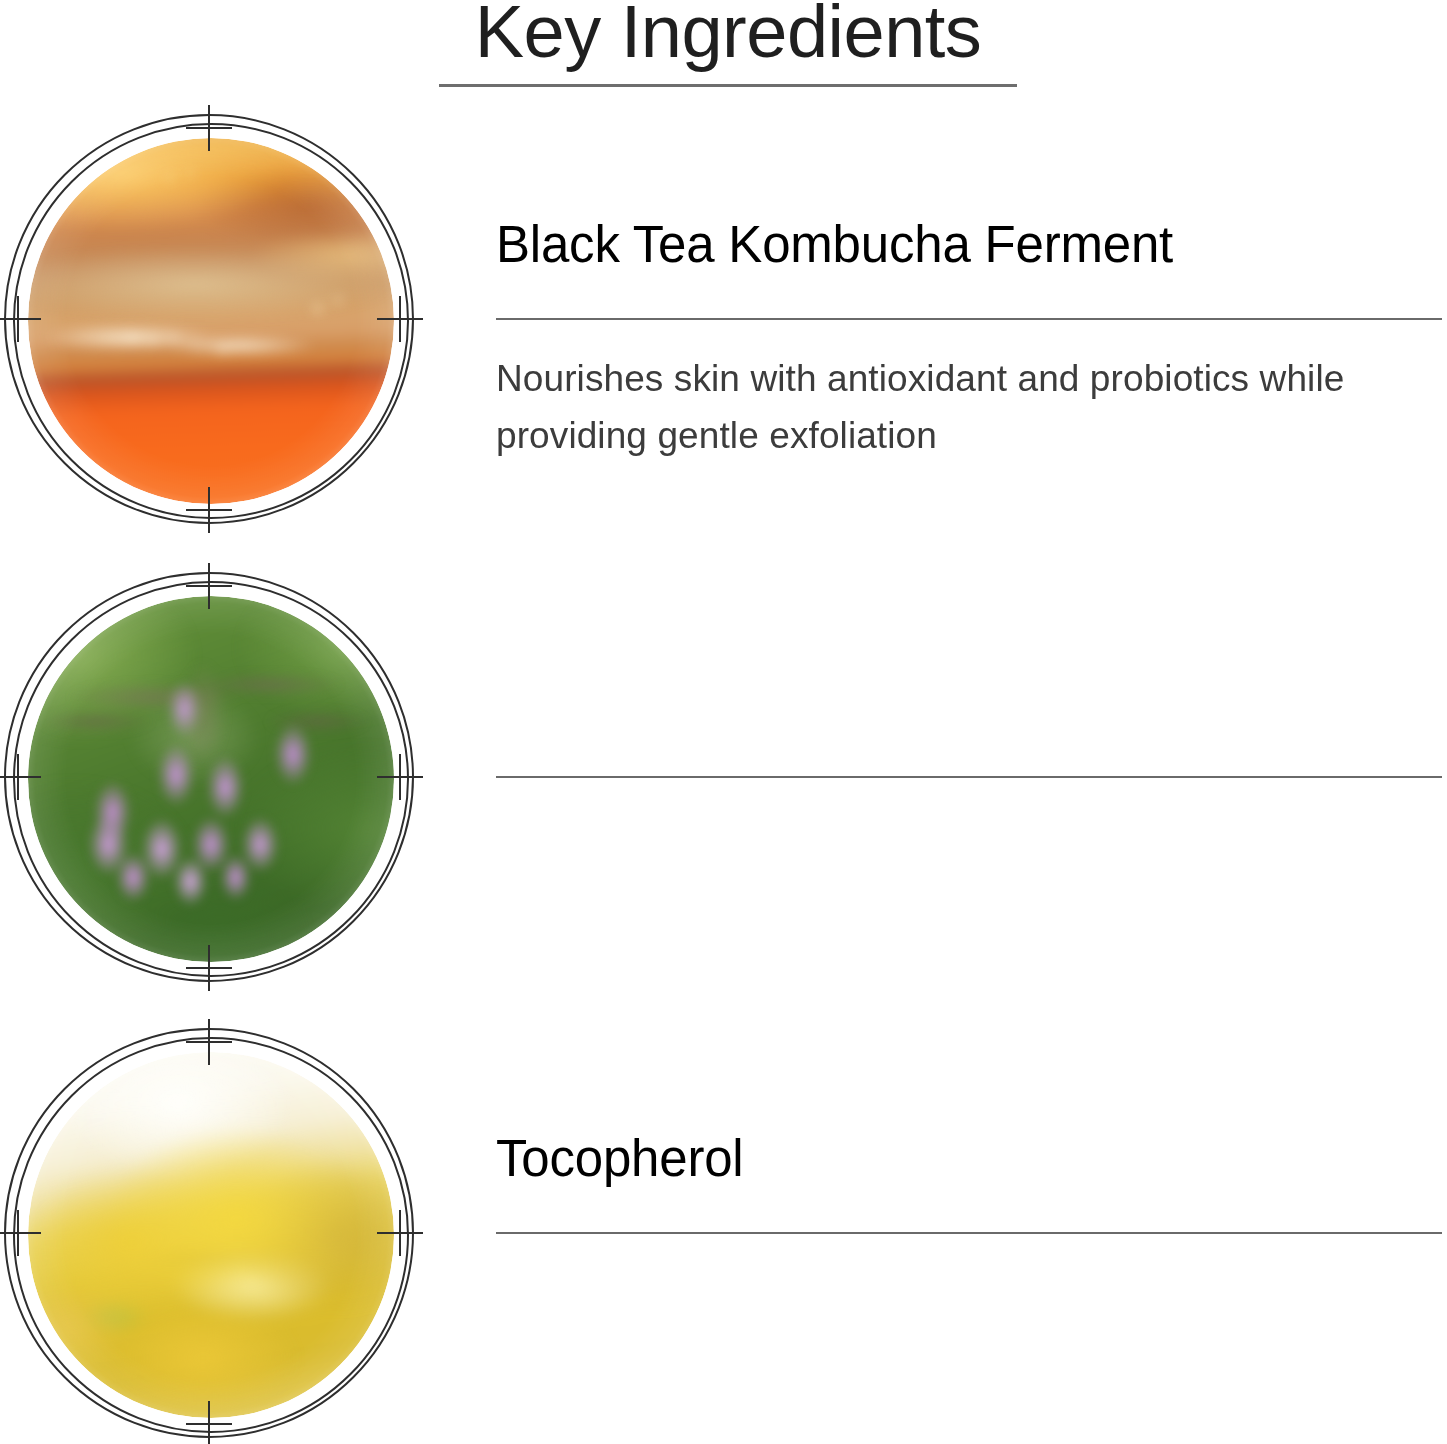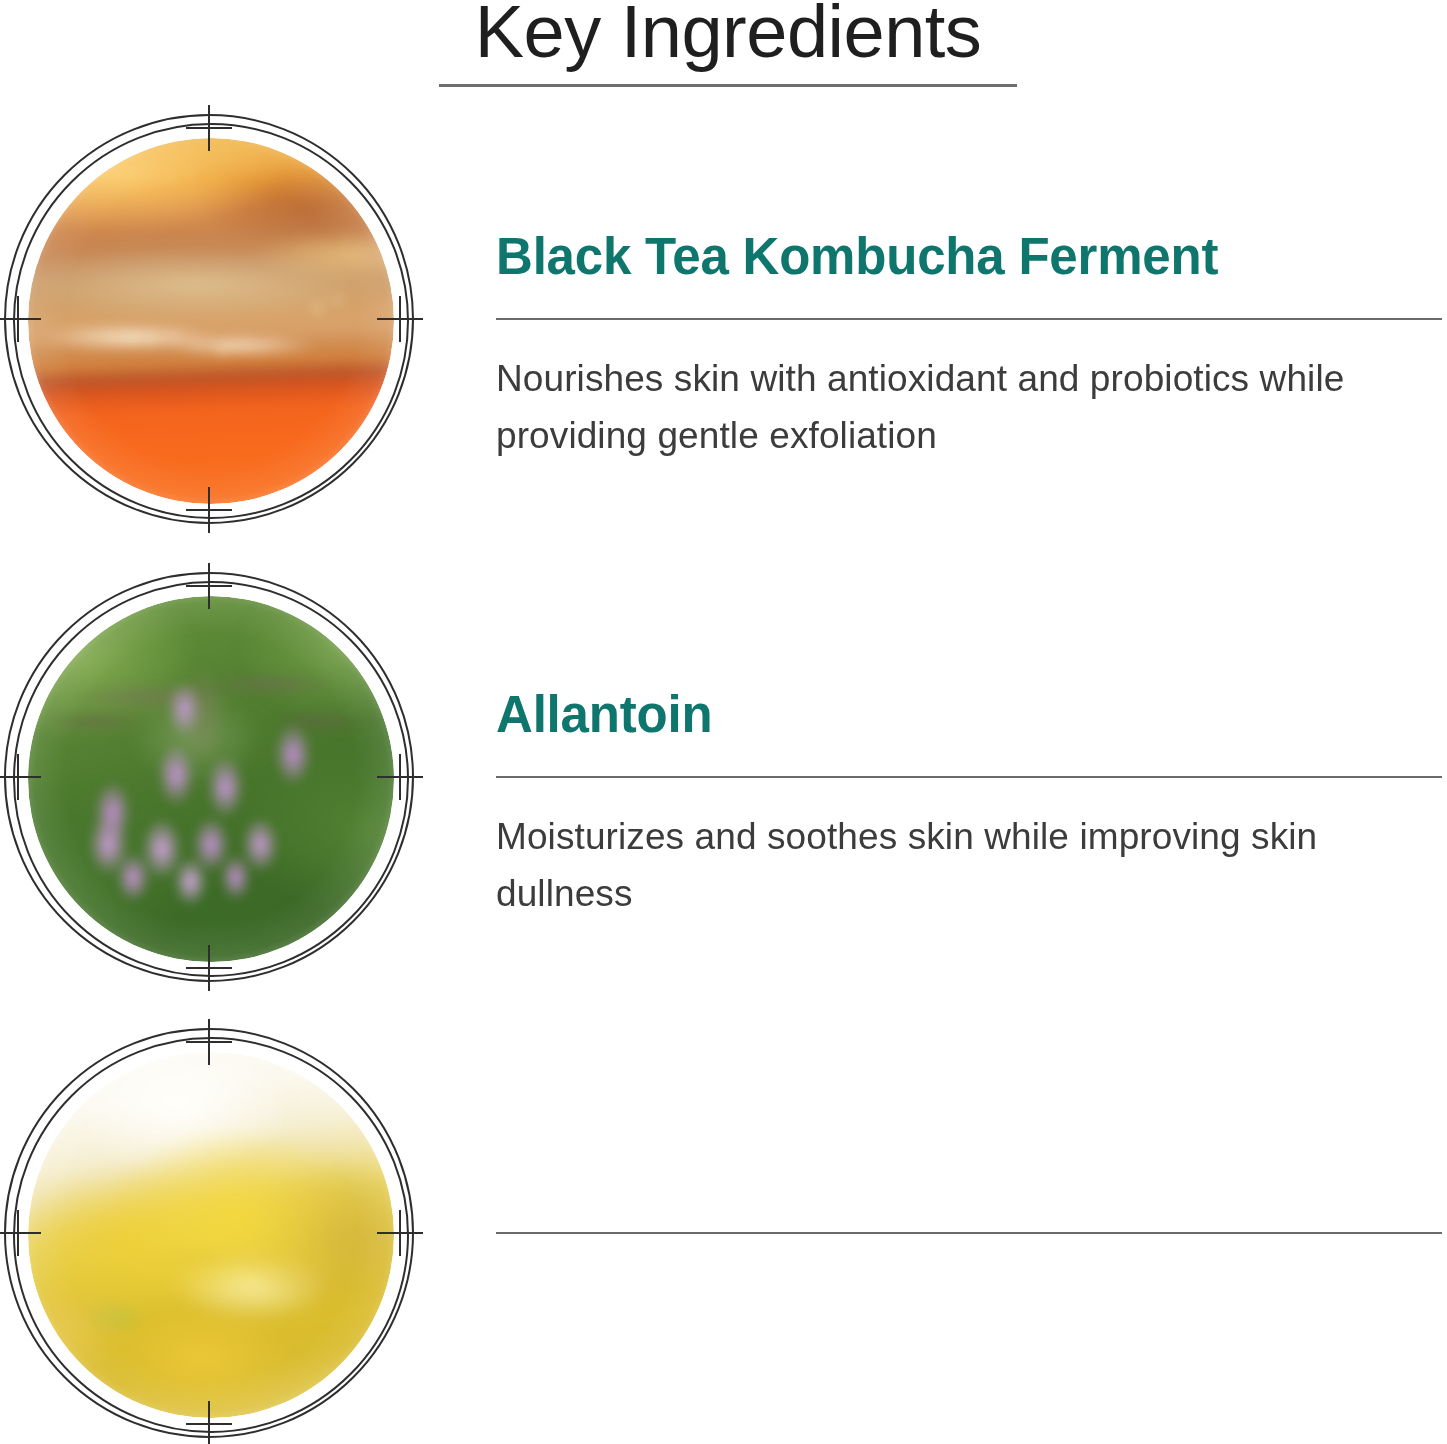--- a/index.html
+++ b/index.html
@@ -230,26 +230,26 @@
   .text-col {
     position: absolute;
     left: 496px;
     top: 0;
     width: 946px;
     height: 420px;
   }
   .ingredient-name {
     position: absolute;
     left: 0;
-    top: 116px;
+    top: 104px;
     width: 946px;
     font-size: 51px;
-    font-weight: 700;
+    font-weight: 400;
     letter-spacing: -0.2px;
-    color: #0f766e;
+    color: #000000;
     line-height: 62px;
     white-space: nowrap;
   }
   .name-rule {
     position: absolute;
     left: 0;
     top: 208px;
     width: 946px;
     height: 2px;
     background: #6a6a6a;
@@ -304,35 +304,34 @@
       <div class="layer flowers leaf-blur"></div>
     </div>
     <div class="ring-outer"></div>
     <div class="ring-inner"></div>
     <div class="crosshair ch-top"></div>
     <div class="crosshair ch-bottom"></div>
     <div class="crosshair ch-left"></div>
     <div class="crosshair ch-right"></div>
   </div>
   <div class="text-col">
-    <div class="ingredient-name">Allantoin</div>
     <div class="name-rule"></div>
-    <div class="ingredient-desc">Moisturizes and soothes skin while improving skin dullness</div>
   </div>
 </div>
 
 <div class="ingredient-row row-3">
   <div class="media-badge">
     <div class="photo-disc">
       <div class="layer gel-base gel-blur"></div>
       <div class="layer gel-caps gel-blur"></div>
     </div>
     <div class="ring-outer"></div>
     <div class="ring-inner"></div>
     <div class="crosshair ch-top"></div>
     <div class="crosshair ch-bottom"></div>
     <div class="crosshair ch-left"></div>
     <div class="crosshair ch-right"></div>
   </div>
   <div class="text-col">
+    <div class="ingredient-name">Tocopherol</div>
     <div class="name-rule"></div>
   </div>
 </div>
 
 </body></html>

